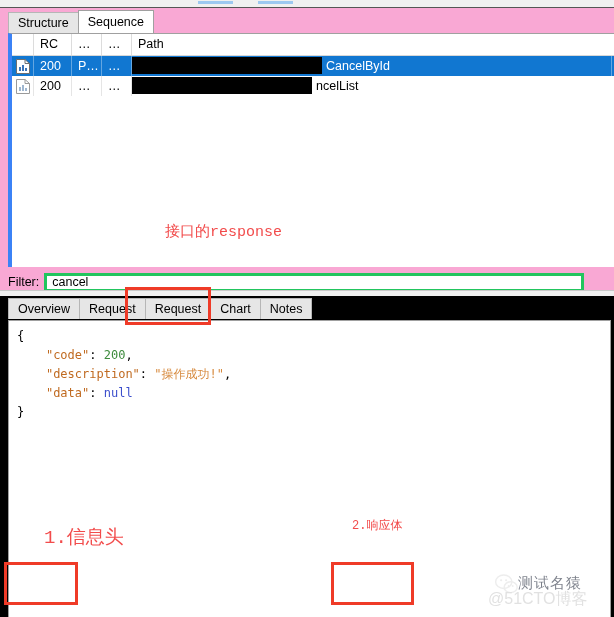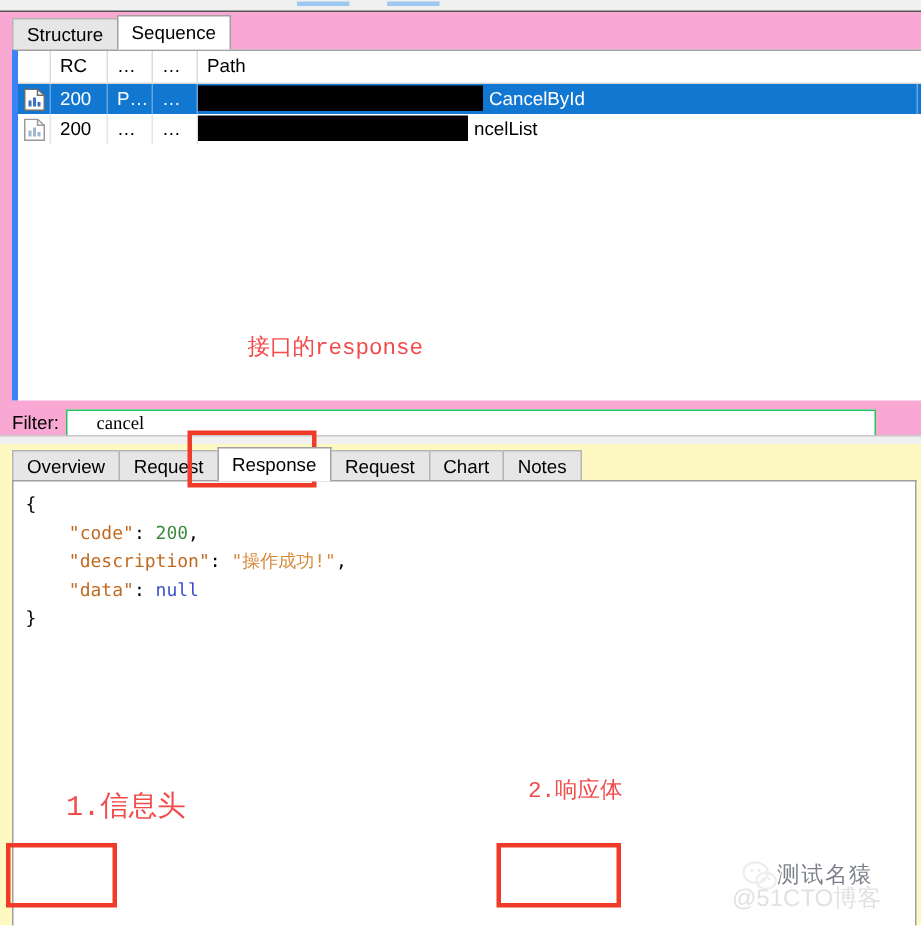--- a/index.html
+++ b/index.html
@@ -130,43 +130,43 @@
   .filter-bar {
     position: absolute; left: 8px; top: 263px;
     width: 606px; height: 22px;
     display: flex; align-items: center;
   }
   .filter-label {
     font-size: 12.5px; margin-right: 5px; color: #000;
   }
   .filter-input {
     width: 540px; height: 19px;
-    border: 1px solid #22c55e;
-    background: #ffffff;
-    font-family: Liberation Serif, serif;
+    border: 3px solid #22c55e;
+    background: #ffffff;
+    font-family: Liberation Sans, sans-serif;
     font-size: 12.5px;
-    padding: 0 19px;
+    padding: 0 5px;
     box-sizing: border-box;
     color: #000;
     outline: none;
   }
 
   
   .splitter {
     position: absolute; left: 0; top: 290px;
     width: 614px; height: 6px;
     background: #f0f0f0;
     border-top: 1px solid #c8c8c8;
   }
 
   
   .lower-panel {
     position: absolute; left: 0; top: 296px;
     width: 614px; height: 321px;
-    background: #fef9c3;
+    background: #000000;
   }
   .insp-tabstrip {
     position: absolute; left: 8px; top: 2px;
     display: flex; align-items: flex-end;
   }
   .insp-body {
     position: absolute; left: 8px; top: 24px;
     width: 601px; height: 530px;
     background: #ffffff;
     border: 1px solid #a0a0a0;
@@ -189,21 +189,21 @@
 
   
   .annot {
     position: absolute;
     color: #f24b4b;
     font-family: Liberation Mono, monospace;
     white-space: nowrap;
   }
   .annot-response { left: 165px; top: 222px; font-size: 15px; }
   .annot-one      { left: 44px;  top: 524px; font-size: 19px; }
-  .annot-two      { left: 352px; top: 517px; font-size: 15px; }
+  .annot-two      { left: 352px; top: 517px; font-size: 12px; }
 
   .redbox {
     position: absolute;
     border: 3px solid #ef3b28;
     box-sizing: border-box;
     background: transparent;
     pointer-events: none;
   }
   .rb-response   { left: 125px; top: 287px; width: 86px; height: 38px; }
   .rb-headers    { left: 4px;   top: 562px; width: 74px; height: 43px; }
@@ -306,21 +306,20 @@
 
 </div>
 
 <div class="splitter"></div>
 
 <div class="lower-panel">
 
   <div class="insp-tabstrip">
     <div class="tab">Overview</div>
     <div class="tab">Request</div>
-    <div class="tab active">Response</div>
     <div class="tab">Request</div>
     <div class="tab">Chart</div>
     <div class="tab">Notes</div>
   </div>
 
   <div class="insp-body">
     <div class="json-text"><span class="j-brace">{</span>
 <span>    </span><span class="j-key">"code"</span><span class="j-punct">: </span><span class="j-num">200</span><span class="j-punct">,</span>
 <span>    </span><span class="j-key">"description"</span><span class="j-punct">: </span><span class="j-str">"操作成功!"</span><span class="j-punct">,</span>
 <span>    </span><span class="j-key">"data"</span><span class="j-punct">: </span><span class="j-null">null</span>

